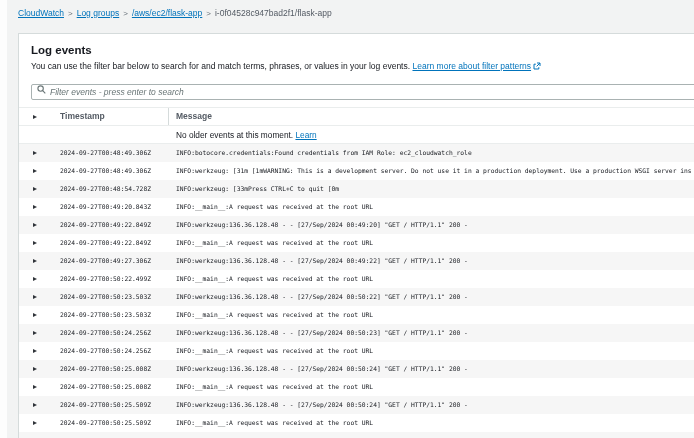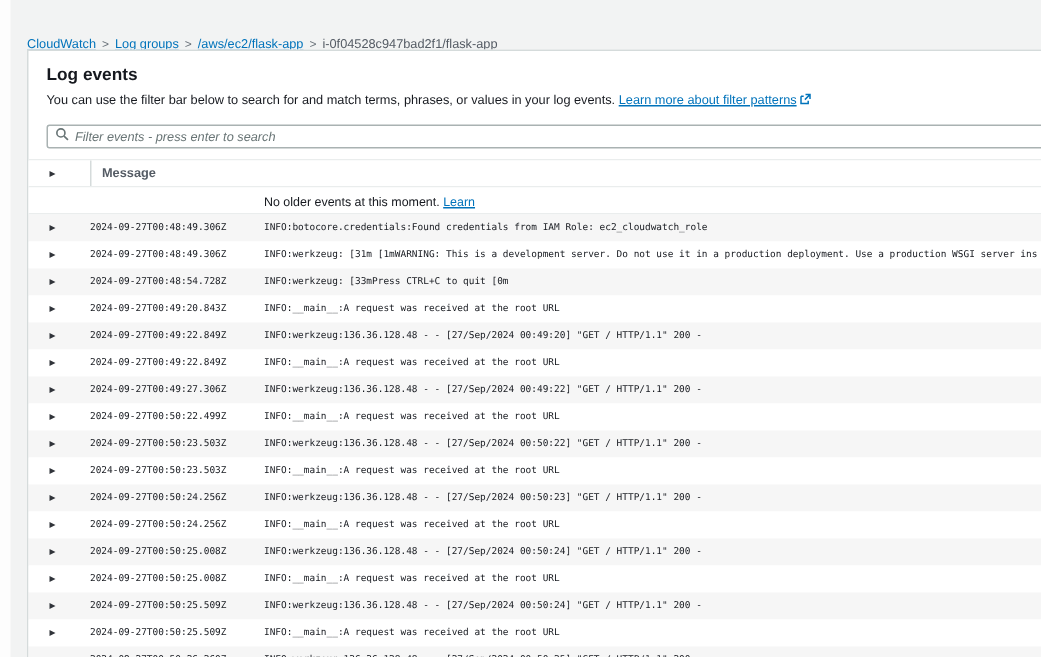--- a/index.html
+++ b/index.html
@@ -5,21 +5,21 @@
   :root { --link:#0073bb; }
   * { box-sizing:border-box; }
   html,body { margin:0; padding:0; }
   body {
     width:694px; height:438px; overflow:hidden; position:relative;
     background:#f2f3f3; font-family:"Liberation Sans", sans-serif;
   }
   .left-strip { position:absolute; left:0; top:0; width:7px; height:100%; background:#fdfdfd; }
 
   
-  .breadcrumb { position:absolute; left:18px; top:24px; font-size:8.5px; color:#687078; white-space:nowrap; }
+  .breadcrumb { position:absolute; left:18px; top:8px; font-size:8.5px; color:#687078; white-space:nowrap; }
   .crumb-link { color:var(--link); text-decoration:underline; cursor:pointer; }
   .crumb-current { color:#545b64; }
   .sep { margin:0 4px; color:#687078; font-size:8px; }
 
   
   .panel {
     position:absolute; left:18px; top:33px; width:700px; height:420px;
     background:#fff; border:1px solid #d5dbdb;
   }
   .panel-pad { padding:10px 0 0 12px; }
@@ -82,20 +82,21 @@
         </svg>
       <input type="text" placeholder="Filter events - press enter to search" style="">
     </div>
   </div>
 
   <div class="table">
     <div class="thead">
       <div class="col-arrow">
           <span class="tri"></span>
         </div>
+      <div class="col-ts">Timestamp</div>
       <div class="col-msg">Message</div>
     </div>
 
     <div class="row no-older">
       <div class="col-arrow"></div>
       <div class="col-ts"></div>
       <div class="col-msg">
         <span>No older events at this moment.</span>
         <a class="retry">Learn</a>
       </div>

